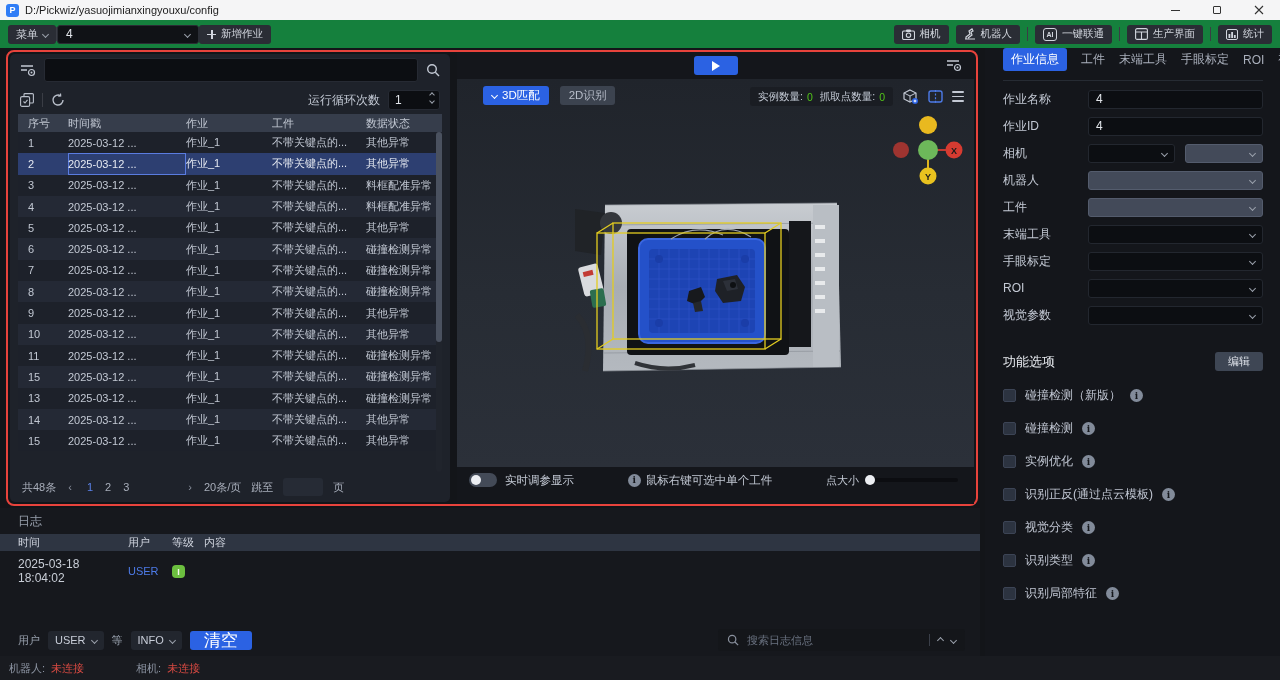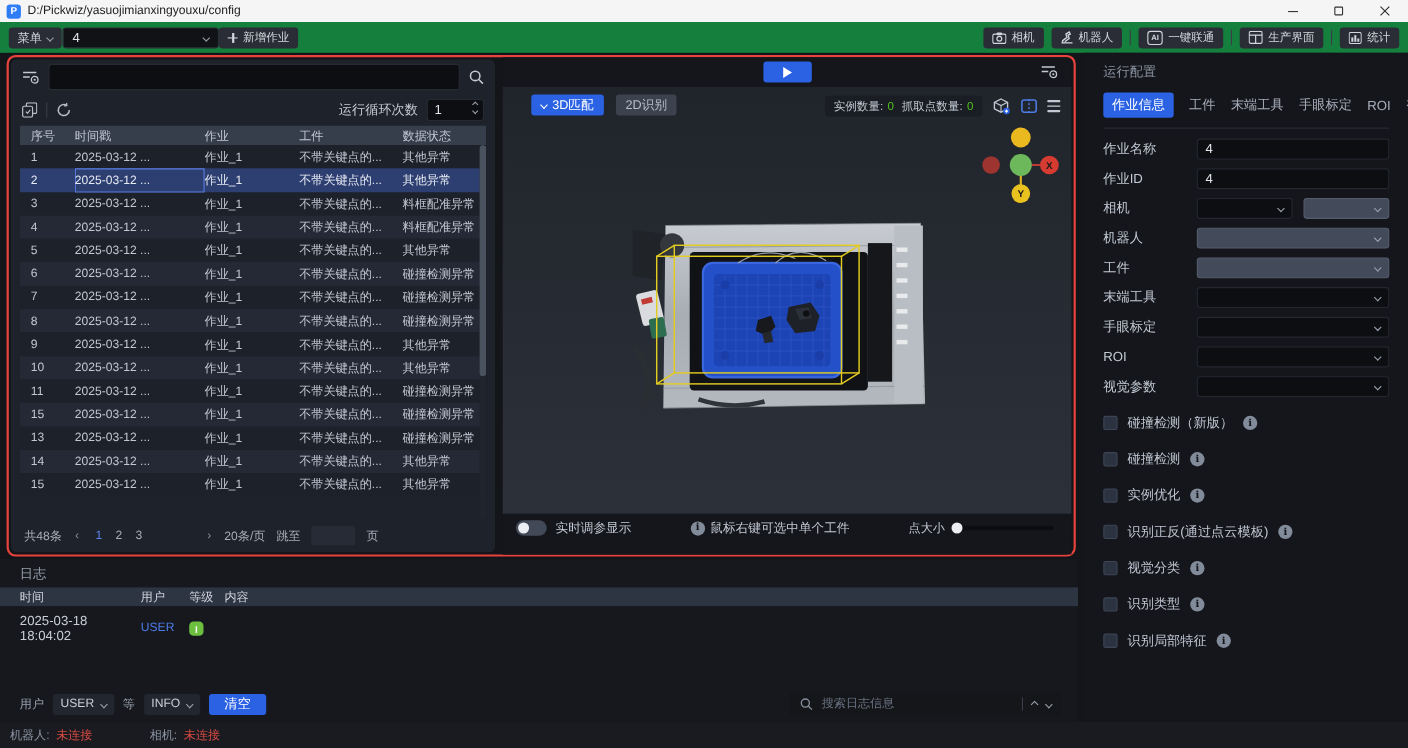--- a/index.html
+++ b/index.html
@@ -127,21 +127,21 @@
   .log-panel { position:absolute; left:0; top:460px; width:980px; height:148px; background:#16181d; }
   .log-title { color:#98a0ad; font-size:12px; padding:5px 0 4px 18px; }
   .log-head { height:17px; background:#2e3542; display:flex; align-items:center; padding-left:18px; font-size:11px; color:#d0d5df; }
   .lc-time { width:110px; } .lc-user { width:44px; } .lc-level { width:32px; }
   .log-entry { display:flex; align-items:center; padding-left:18px; margin-top:6px; font-size:12px; color:#c8cdd6; }
   .log-entry .lc-user { color:#4d7be8; font-size:11px; }
   .lvl-badge { width:13px; height:13px; border-radius:4px; background:#6cbf3f; color:#f2f7ec; font-size:9px; font-weight:bold;
     display:inline-flex; align-items:center; justify-content:center; }
   .log-controls { position:absolute; left:0; right:0; bottom:5px; display:flex; align-items:center; padding:0 15px 0 18px; gap:8px; font-size:11px; color:#98a0ad; }
   .sm-select { background:#22262e; border-radius:3px; height:19px; display:flex; align-items:center; gap:6px; padding:0 7px; color:#c8cdd8; }
-  .clear-btn { background:#2b62e3; border-radius:3px; height:19px; padding:0 14px; color:#fff; display:flex; align-items:center; font-size:12px; }
+  .clear-btn { background:#2b62e3; border-radius:3px; height:19px; padding:0 14px; color:#fff; display:flex; align-items:center; font-size:17px; }
   .log-search { margin-left:auto; width:247px; height:22px; background:#14161a; border-radius:3px; display:flex; align-items:center; gap:8px; padding:0 9px; }
   .log-search input { background:transparent; border:none; outline:none; color:#c8cdd6; font-size:11px; flex:1; font-family:inherit; }
   .log-search input::placeholder { color:#6a7280; }
   .ls-sep { width:1px; height:12px; background:#3a3f49; }
 
   
   .statusbar { height:24px; background:#191b20; display:flex; align-items:center; gap:6px; padding:0 9px; font-size:11px; color:#8b93a1; }
   .status-err { color:#d84a42; }
   .sb-gap { width:40px; }
   svg { display:block; }
@@ -531,21 +531,20 @@
           <span class="slider">
               <span class="knob"></span>
             </span>
         </span>
       </div>
       <div class="vp-gap"></div>
     </div>
   </div>
 
   <div class="right-panel">
-    <div class="rp-title">运行配置</div>
     <div class="rp-tabs">
         <span class="rp-tab active">作业信息</span>
         <span class="rp-tab">工件</span>
         <span class="rp-tab">末端工具</span>
         <span class="rp-tab">手眼标定</span>
         <span class="rp-tab">ROI</span>
         <span class="rp-tab">视觉参数</span>
       </div>
 
     <div class="rp-row">
@@ -601,20 +600,24 @@
           <span class="chev"></span>
         </span>
     </div>
     <div class="rp-row">
       <span class="rp-label">视觉参数</span>
       <span class="rp-ctrl ctrl-dark">
           <span class="chev"></span>
         </span>
     </div>
 
+    <div class="func-header">
+      <span class="func-title">功能选项</span>
+      <span class="edit-btn">编辑</span>
+    </div>
     <div>
         <div class="opt-row">
           <span class="opt-box"></span>
           <span class="opt-label">碰撞检测（新版）</span>
           <span class="info-ic">i</span>
         </div>
         <div class="opt-row">
           <span class="opt-box"></span>
           <span class="opt-label">碰撞检测</span>
           <span class="info-ic">i</span>

